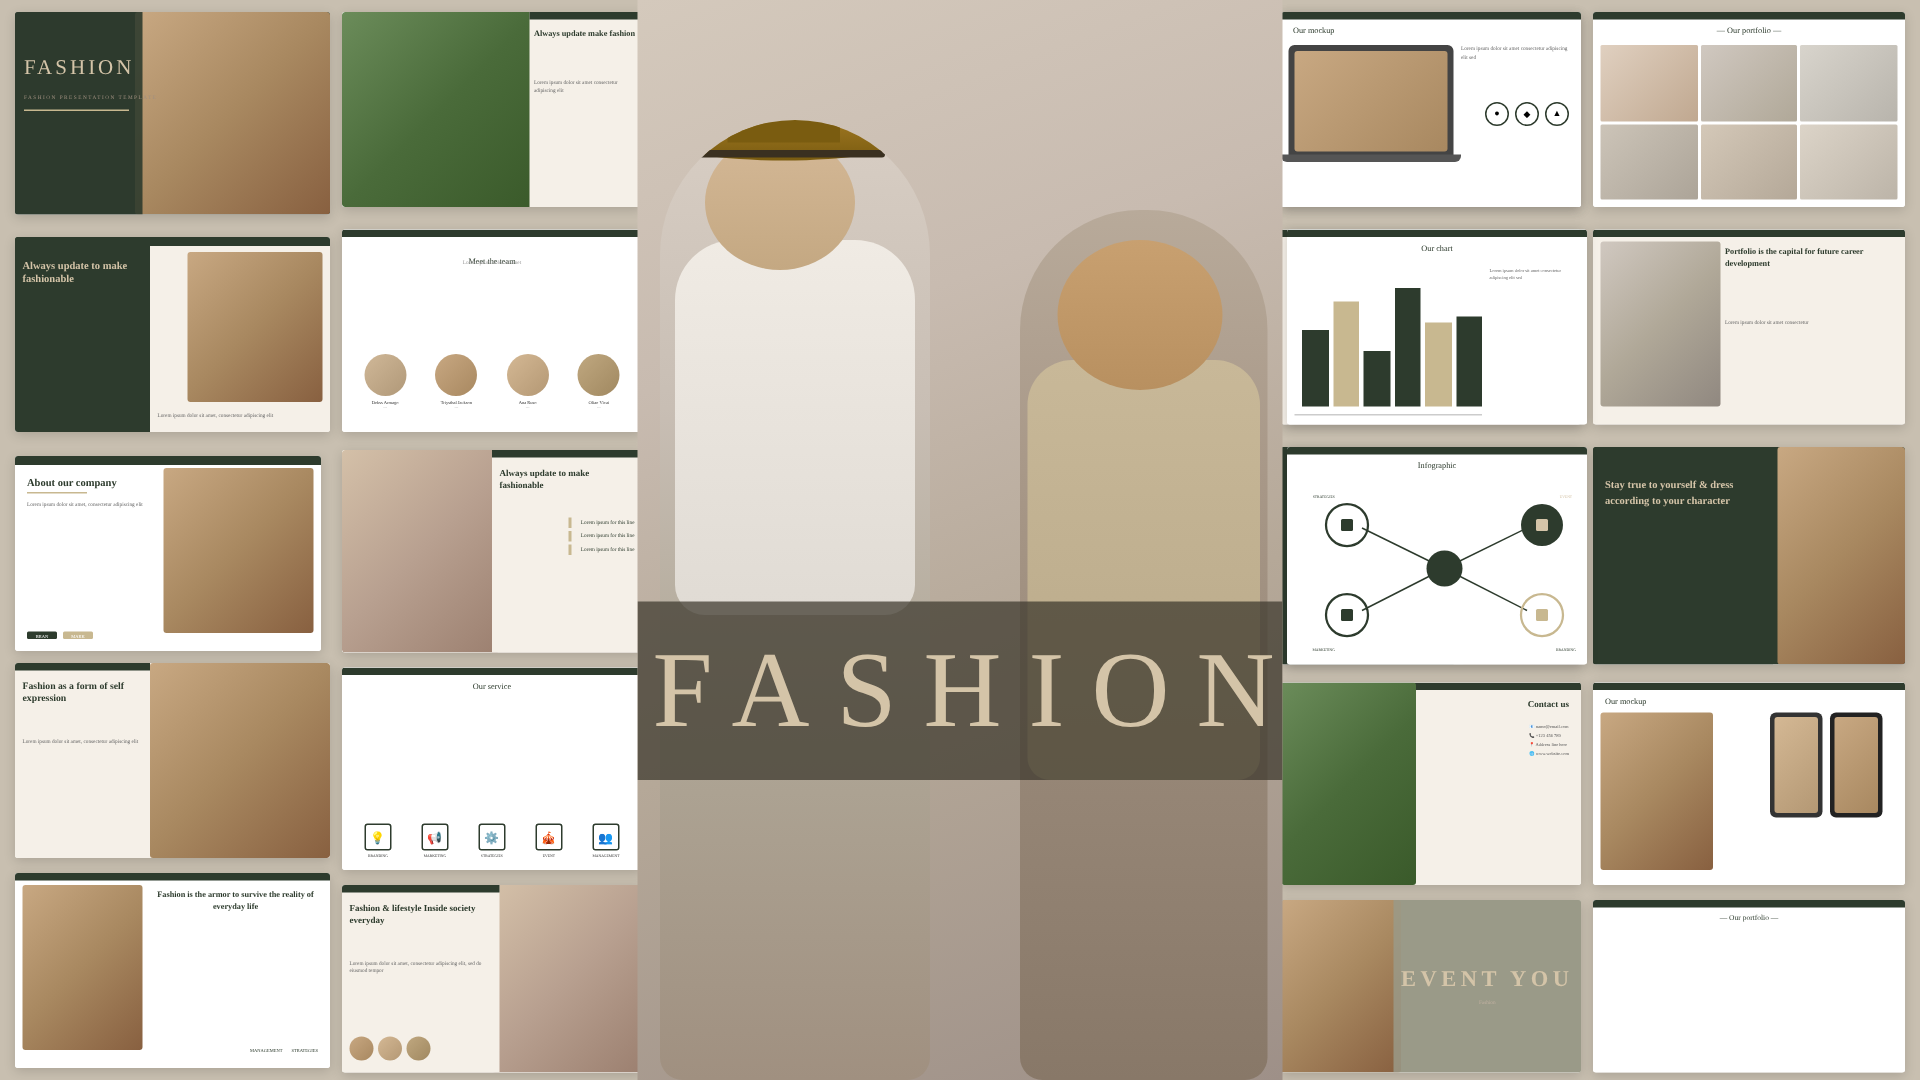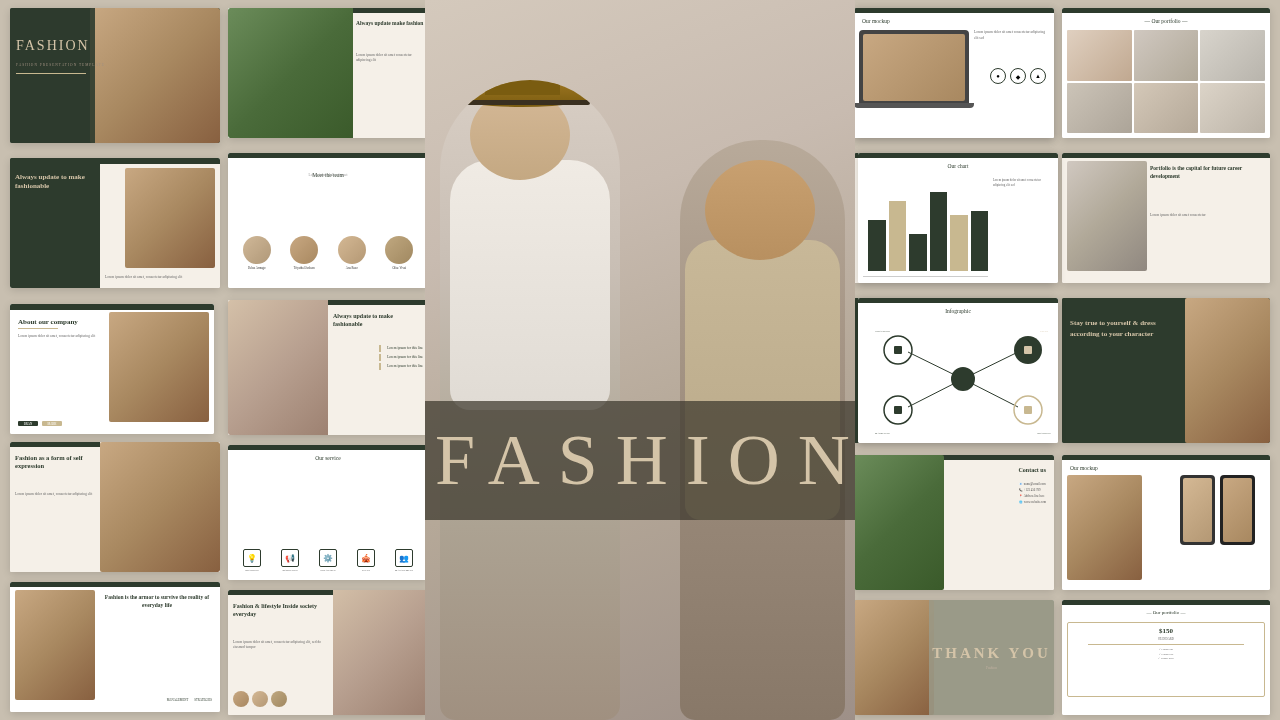--- a/index.html
+++ b/index.html
@@ -342,21 +342,21 @@
       <div style="font-size:3px;color:#555;line-height:2;">📍 Address line here</div>
       <div style="font-size:3px;color:#555;line-height:2;">🌐 www.website.com</div>
     </div>
   </div>
 </div>
 
 <div class="slide-card slide-20">
   <div class="slide-inner" style="background:#9a9a88;">
     <div class="photo-placeholder photo-woman-warm" style="left:0;top:0;width:80px;height:115px;"></div>
     <div style="position:absolute;right:0;top:0;width:125px;height:115px;background:rgba(154,154,136,0.85);display:flex;flex-direction:column;align-items:center;justify-content:center;">
-      <span style="font-size:15px;font-weight:bold;letter-spacing:3px;color:#d4c4a8;font-family:Georgia;text-align:center;">THANK YOU</span>
+      <span style="font-size:15px;font-weight:bold;letter-spacing:3px;color:#d4c4a8;font-family:Georgia;text-align:center;">EVENT YOU</span>
       <span style="font-size:3.5px;color:#c0b0a0;margin-top:4px;text-align:center;">Fashion</span>
     </div>
   </div>
 </div>
 
 <div class="slide-card slide-11">
   <div class="slide-inner white-bg">
     <div style="position:absolute;top:0;left:0;right:0;height:5px;background:#2d3b2d;"></div>
     <span style="position:absolute;top:10px;left:0;right:0;text-align:center;font-size:5.5px;color:#2d3b2d;font-family:Georgia;">— Our portfolio —</span>
     <div style="position:absolute;top:22px;left:5px;right:5px;bottom:5px;display:grid;grid-template-columns:1fr 1fr 1fr;grid-template-rows:1fr 1fr;gap:2px;">
@@ -401,28 +401,20 @@
     </div>
   </div>
 </div>
 
 <div class="slide-card slide-15">
   <div class="slide-inner white-bg">
     <div style="position:absolute;top:0;left:0;right:0;height:5px;background:#2d3b2d;"></div>
     <span style="position:absolute;top:10px;left:0;right:0;text-align:center;font-size:5px;color:#2d3b2d;font-family:Georgia;">— Our portfolio —</span>
 
     <div style="position:absolute;bottom:5px;left:5px;right:5px;display:flex;gap:4px;height:75px;top:22px;">
-      <div style="flex:1;border:1px solid #c8b890;border-radius:2px;display:flex;flex-direction:column;align-items:center;justify-content:flex-start;padding-top:4px;">
-        <div style="font-size:7px;font-weight:bold;color:#2d3b2d;font-family:Georgia;">$150</div>
-        <div style="font-size:3px;color:#666;margin-top:2px;">STANDARD</div>
-        <div style="width:80%;height:1px;background:#c8b890;margin:3px 0;"></div>
-        <div style="font-size:2.5px;color:#555;line-height:1.8;">✓ Feature one</div>
-        <div style="font-size:2.5px;color:#555;line-height:1.8;">✓ Feature two</div>
-        <div style="font-size:2.5px;color:#555;line-height:1.8;">✓ Feature three</div>
-      </div>
     </div>
   </div>
 </div>
 
 <div class="slide-card" style="right:222px;top:153px;width:200px;height:130px;">
   <div class="slide-inner white-bg">
     <div style="position:absolute;top:0;left:0;right:0;height:5px;background:#2d3b2d;"></div>
     <span style="position:absolute;top:10px;left:0;right:0;text-align:center;font-size:5.5px;color:#2d3b2d;font-family:Georgia;">Our chart</span>
 
     <div style="position:absolute;left:10px;right:70px;bottom:12px;top:25px;display:flex;align-items:flex-end;gap:3px;">

